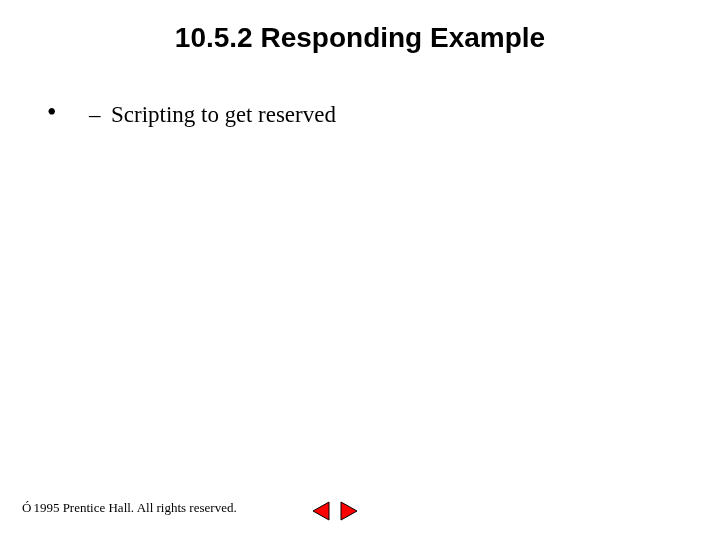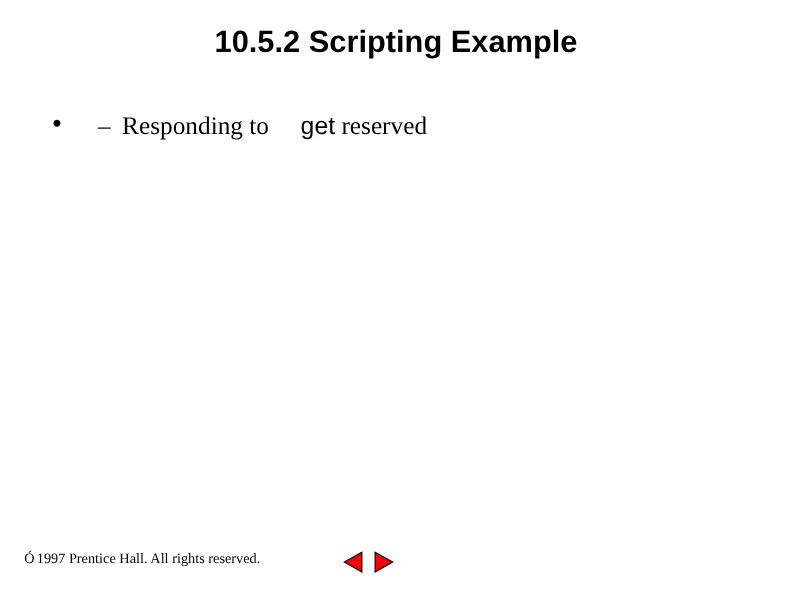--- a/index.html
+++ b/index.html
@@ -56,23 +56,22 @@
     margin: 0 0 0 44px;
     padding-left: 22px;
     position: relative;
   }
   .bullet-l2 .dash {
     position: absolute;
     left: 0;
     top: 0;
   }
   code.inline {
-    font-family: Liberation Sans, sans-serif;
+    font-family: Liberation Serif, serif;
     font-size: 0.98em;
-    margin-left: 23px;
   }
   .footer {
     position: absolute;
     left: 22px;
     bottom: 24px;
     font-family: "Times New Roman", Times, serif;
     font-size: 13px;
     display: flex;
     align-items: center;
     gap: 0;
@@ -99,35 +98,35 @@
   }
   .nav-btn svg {
     display: block;
   }
 </style>
 </head>
 <body>
 
 <div class="slide">
 
-  <div class="title">10.5.2   Scripting Example</div>
+  <div class="title">10.5.2   Responding Example</div>
 
   <div class="body">
     <div class="bullet-l1">
       <span class="dot">•</span>
     </div>
     <div class="bullet-l2">
       <span class="dash">–</span>
-      <span>Responding to </span><code class="inline">get</code><span> reserved</span>
+      <span>Scripting to </span><code class="inline">get</code><span> reserved</span>
     </div>
   </div>
 
   <div class="footer">
     <span class="copyright-sym">Ó</span>
-      <span> 1997 Prentice Hall. All rights reserved.</span>
+      <span> 1995 Prentice Hall. All rights reserved.</span>
   </div>
 
   <div class="nav">
     <div class="nav-btn" title="previous-slide">
       <svg width="22" height="22" viewBox="0 0 22 22">
         <rect x="0" y="0" width="22" height="22" fill="none"></rect>
         <polygon points="19,2 19,20 3,11" fill="#ff0000" stroke="#000" stroke-width="1"></polygon>
       </svg>
     </div>
     <div class="nav-btn" title="next-slide">

